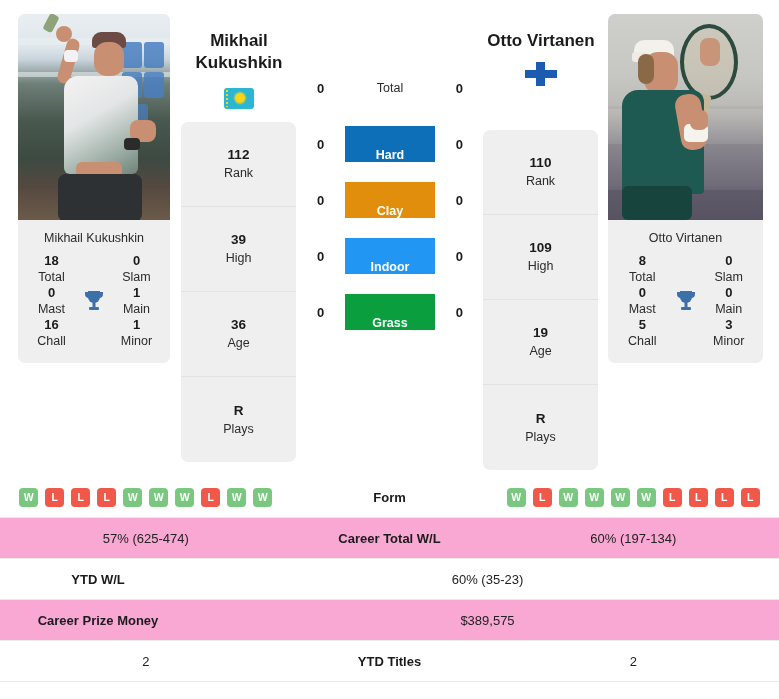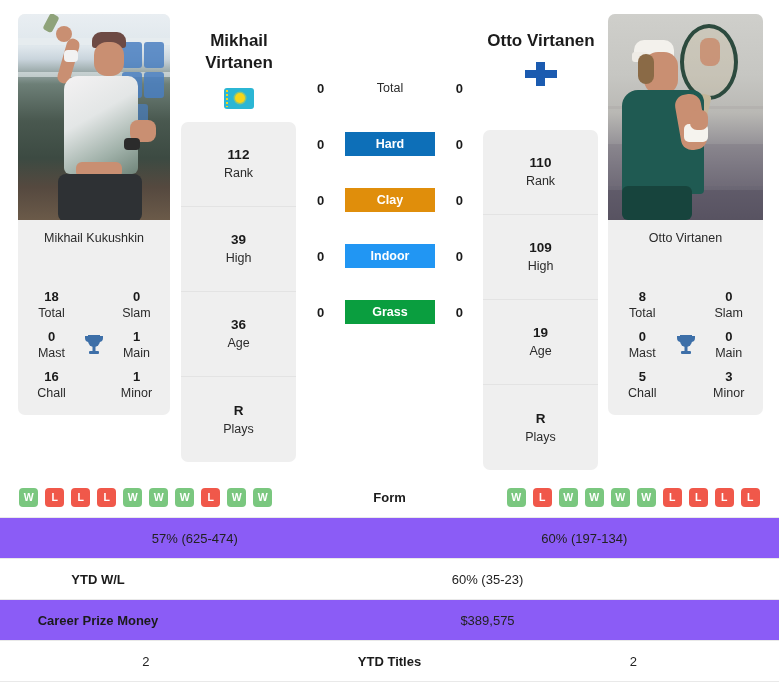--- a/index.html
+++ b/index.html
@@ -68,22 +68,20 @@
     color: #2a2a2a;
     padding: 11px 2px 8px;
   }
 
   .trophy-grid {
     display: grid;
     grid-template-columns: 1fr 34px 1fr;
     grid-template-rows: repeat(3, 1fr);
     align-items: center;
     padding: 0 8px 14px;
-    row-gap: 8px;
-    margin-top: 36px;
   }
   .tcell { text-align: center; }
   .tnum  { font-size: 13px; font-weight: bold; line-height: 16px; }
   .tlab  { font-size: 12.5px; color: #2b2b2b; line-height: 16px; }
   .trophy-mid { grid-row: 2; grid-column: 2; display:flex; align-items:center; justify-content:center; }
 
   
   .pname {
     position: absolute;
     top: 30px;
@@ -162,38 +160,38 @@
     color: #1b1b1b;
   }
   .h2h-score.l { left: 12px; }
   .h2h-score.r { right: 12px; }
   .h2h-label-plain {
     font-size: 12.5px;
     color: #2b2b2b;
   }
   .surf {
     width: 90px;
-    height: 24px;
+    height: 36px;
     display: flex;
-    align-items: center;
+    align-items: flex-end;
     justify-content: center;
     color: #ffffff;
     font-size: 12.5px;
     font-weight: bold;
   }
 
   
   .table { width: 779px; }
   .trow {
     display: flex;
     align-items: center;
     height: 41px;
     border-bottom: 1px solid #e9e9e9;
   }
-  .trow.alt { background: #8b5cf6; }
+  .trow.alt { background: #f9a8d4; }
   .trow.plain { background: #ffffff; }
   .tl, .tr {
     flex: 1;
     text-align: center;
     font-size: 13px;
     color: #222;
   }
   .tm {
     width: 196px;
     text-align: center;
@@ -278,21 +276,21 @@
       <div></div>
       <div class="tcell">
         <div class="tnum">1</div>
         <div class="tlab">Minor</div>
       </div>
     </div>
   </div>
 
   <div class="pname left">
     <div>Mikhail</div>
-    <div>Virtanen</div>
+    <div>Kukushkin</div>
   </div>
   <div class="flag-wrap left">
     <div class="flag-kz">
       <div class="kz-orn"></div>
       <div class="kz-sun"></div>
     </div>
   </div>
 
   <div class="stat-card left">
     <div class="stat-row">
@@ -467,20 +465,21 @@
           <div class="fbadge l">L</div>
           <div class="fbadge l">L</div>
           <div class="fbadge l">L</div>
           <div class="fbadge l">L</div>
         </div>
     </div>
   </div>
 
   <div class="trow alt">
     <div class="tl">57% (625-474)</div>
+    <div class="tm">Career Total W/L</div>
     <div class="tr">60% (197-134)</div>
   </div>
 
   <div class="trow plain">
     <div class="tm">YTD W/L</div>
     <div class="tr">60% (35-23)</div>
   </div>
 
   <div class="trow alt">
     <div class="tm">Career Prize Money</div>

